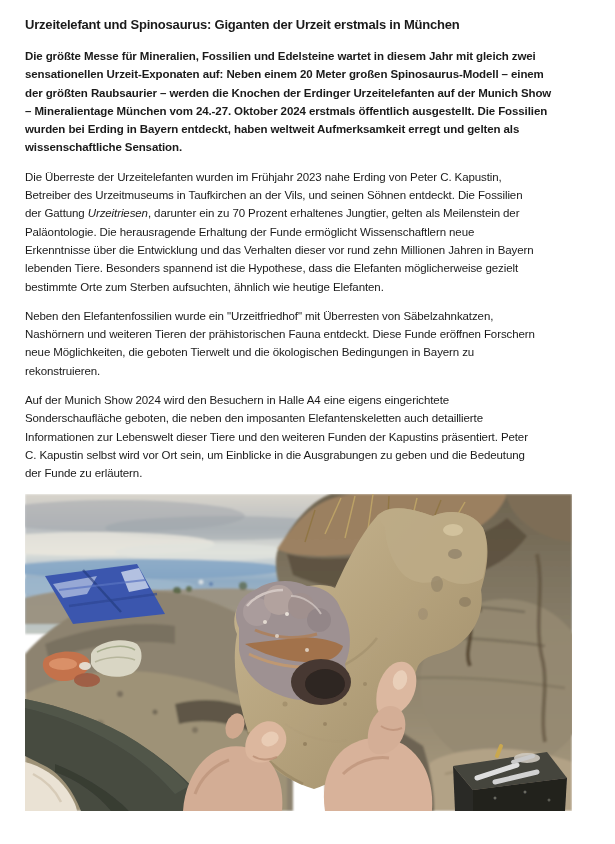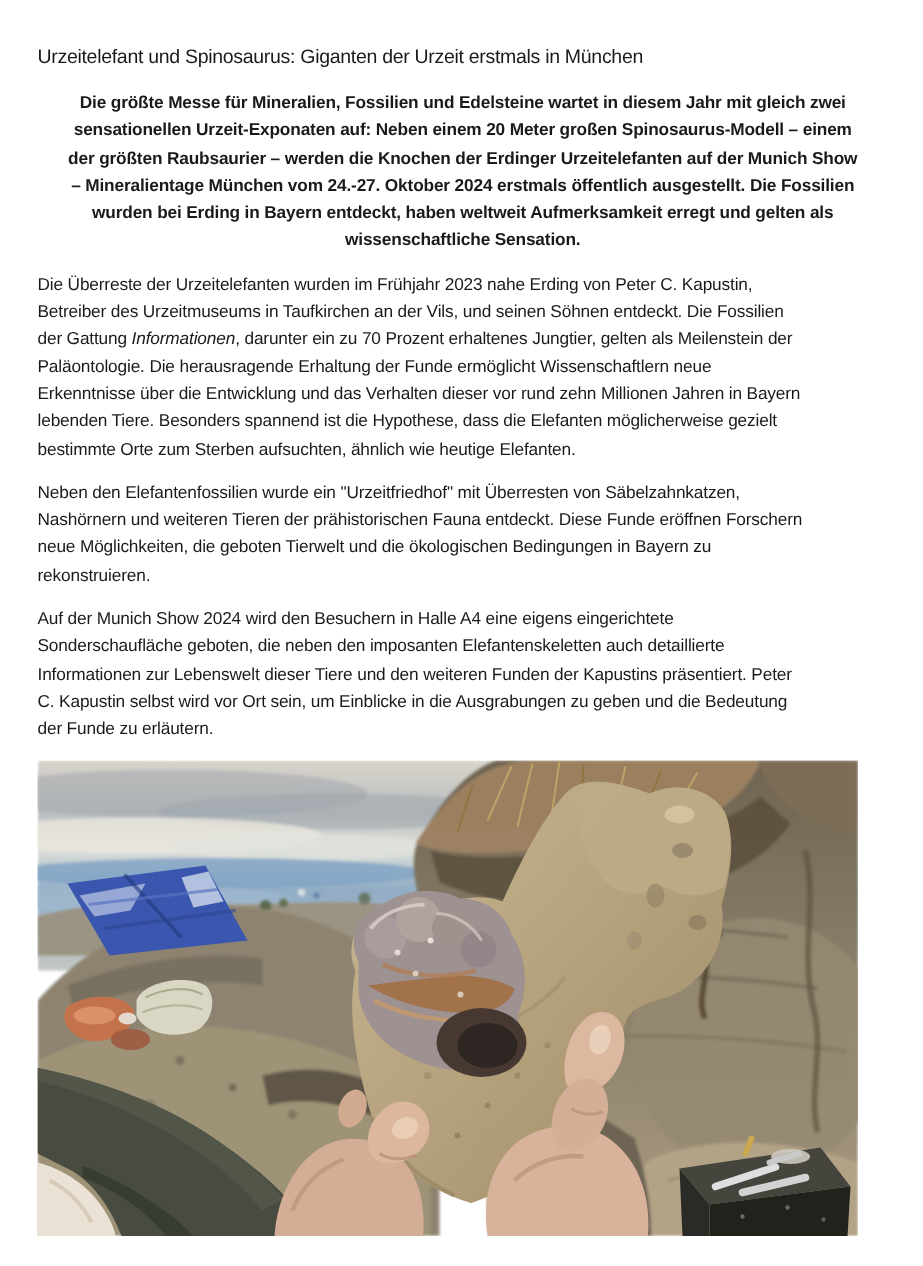--- a/index.html
+++ b/index.html
@@ -3,28 +3,28 @@
 <meta charset="utf-8">
 <style>
   html,body{margin:0;padding:0;}
   body{
     width:615px;height:844px;background:#ffffff;
     font-family:"Liberation Sans",sans-serif;color:#1a1a1a;
     overflow:hidden;
   }
   .page{box-sizing:border-box;width:615px;padding:13px 23px 0 25px;}
   h1.doc-title{
-    font-size:13px;line-height:18px;font-weight:400;margin:16px 0 13px 0;
+    font-size:13px;line-height:18px;font-weight:700;margin:3px 0 13px 0;
     letter-spacing:-0.2px;white-space:nowrap;
   }
   p.body-text,h2.section-heading{
     font-size:11.5px;line-height:18.3px;letter-spacing:-0.1px;
     white-space:pre-line;width:567px;margin:0 0 11px 0;
   }
-  p.lead{font-weight:700;text-align:center;}
+  p.lead{font-weight:700;}
   h2.section-heading{font-weight:700;}
   i.species{font-style:italic;}
   figure.article-figure{margin:1px 0 0 0;padding:0;width:547px;height:317px;}
   figure.article-figure svg{display:block;width:547px;height:317px;}
 </style>
 </head>
 <body>
 
 <div class="page">
 
@@ -32,21 +32,21 @@
 
   <p class="body-text lead">Die größte Messe für Mineralien, Fossilien und Edelsteine wartet in diesem Jahr mit gleich zwei
 sensationellen Urzeit-Exponaten auf: Neben einem 20 Meter großen Spinosaurus-Modell – einem
 der größten Raubsaurier – werden die Knochen der Erdinger Urzeitelefanten auf der Munich Show
 – Mineralientage München vom 24.-27. Oktober 2024 erstmals öffentlich ausgestellt. Die Fossilien
 wurden bei Erding in Bayern entdeckt, haben weltweit Aufmerksamkeit erregt und gelten als
 wissenschaftliche Sensation.</p>
 
   <p class="body-text"><span>Die Überreste der Urzeitelefanten wurden im Frühjahr 2023 nahe Erding von Peter C. Kapustin,
 Betreiber des Urzeitmuseums in Taufkirchen an der Vils, und seinen Söhnen entdeckt. Die Fossilien
-der Gattung </span><i class="species">Informationen</i><span>, darunter ein zu 70 Prozent erhaltenes Jungtier, gelten als Meilenstein der
+der Gattung </span><i class="species">Urzeitriesen</i><span>, darunter ein zu 70 Prozent erhaltenes Jungtier, gelten als Meilenstein der
 Paläontologie. Die herausragende Erhaltung der Funde ermöglicht Wissenschaftlern neue
 Erkenntnisse über die Entwicklung und das Verhalten dieser vor rund zehn Millionen Jahren in Bayern
 lebenden Tiere. Besonders spannend ist die Hypothese, dass die Elefanten möglicherweise gezielt
 bestimmte Orte zum Sterben aufsuchten, ähnlich wie heutige Elefanten.</span></p>
 
   <p class="body-text">Neben den Elefantenfossilien wurde ein "Urzeitfriedhof" mit Überresten von Säbelzahnkatzen,
 Nashörnern und weiteren Tieren der prähistorischen Fauna entdeckt. Diese Funde eröffnen Forschern
 neue Möglichkeiten, die geboten Tierwelt und die ökologischen Bedingungen in Bayern zu
 rekonstruieren.</p>
 

